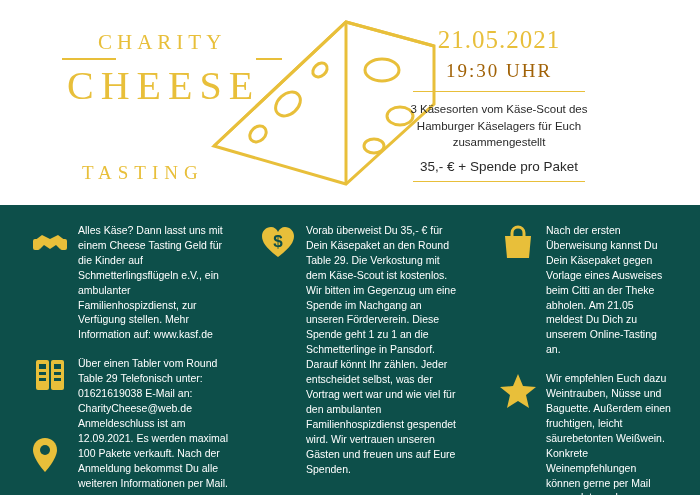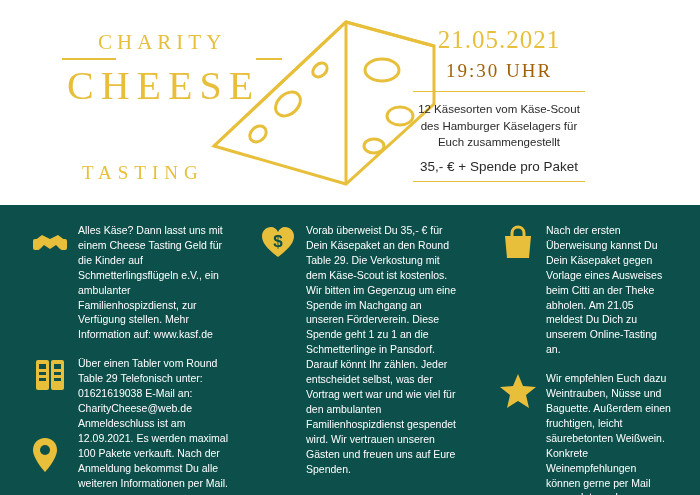--- a/index.html
+++ b/index.html
@@ -241,21 +241,21 @@
       <div class="t-rule-r"></div>
       <div class="t-charity">CHARITY</div>
       <div class="t-cheese">CHEESE</div>
       <div class="t-tasting">TASTING</div>
     </div>
 
     <div class="right-info">
       <div class="date">21.05.2021</div>
       <div class="time">19:30 UHR</div>
       <div class="hr-gold"></div>
-      <div class="desc">12 Käsesorten vom Käse-Scout des Hamburger Käselagers für Euch zusammengestellt</div>
+      <div class="desc">3 Käsesorten vom Käse-Scout des Hamburger Käselagers für Euch zusammengestellt</div>
       <div class="price">35,- € + Spende pro Paket</div>
       <div class="hr-gold-2"></div>
     </div>
 
   </div>
 
   <div class="bottom">
 
     <div class="col col-a">
 

